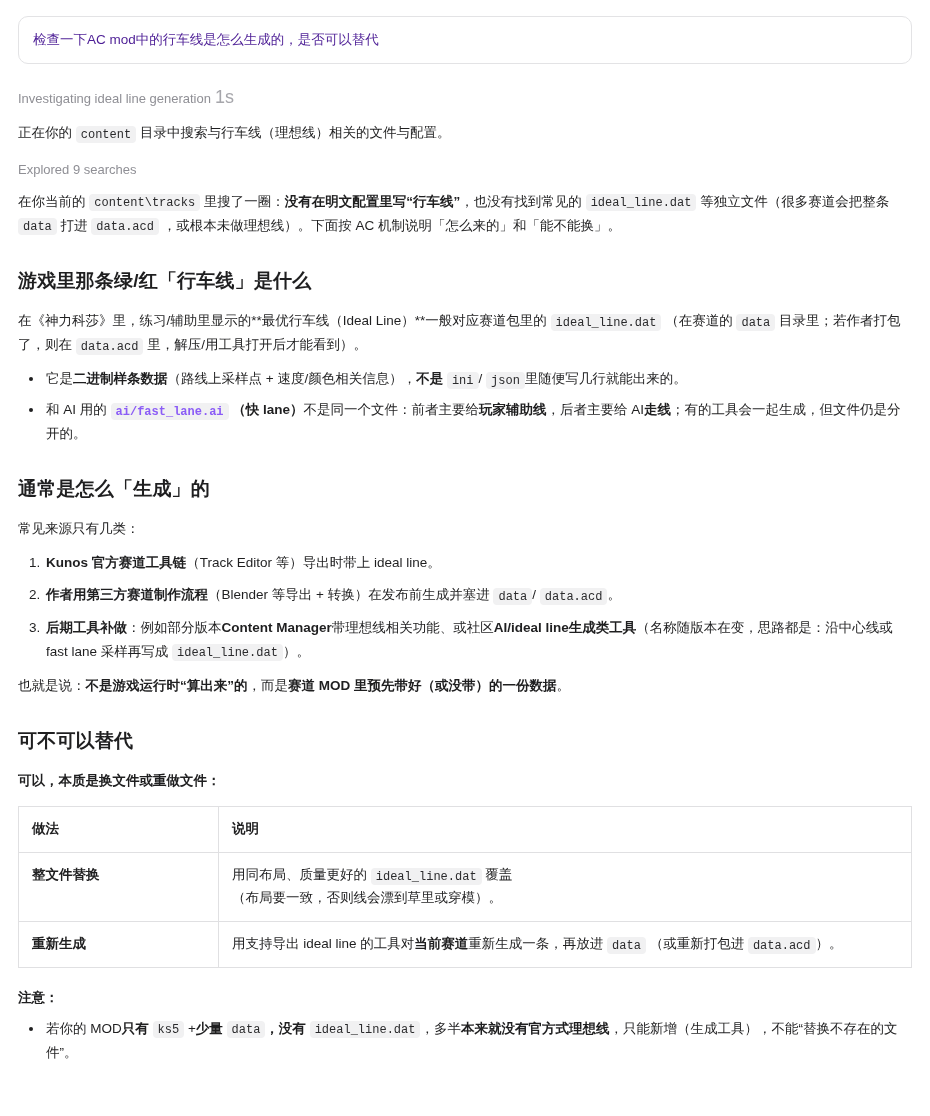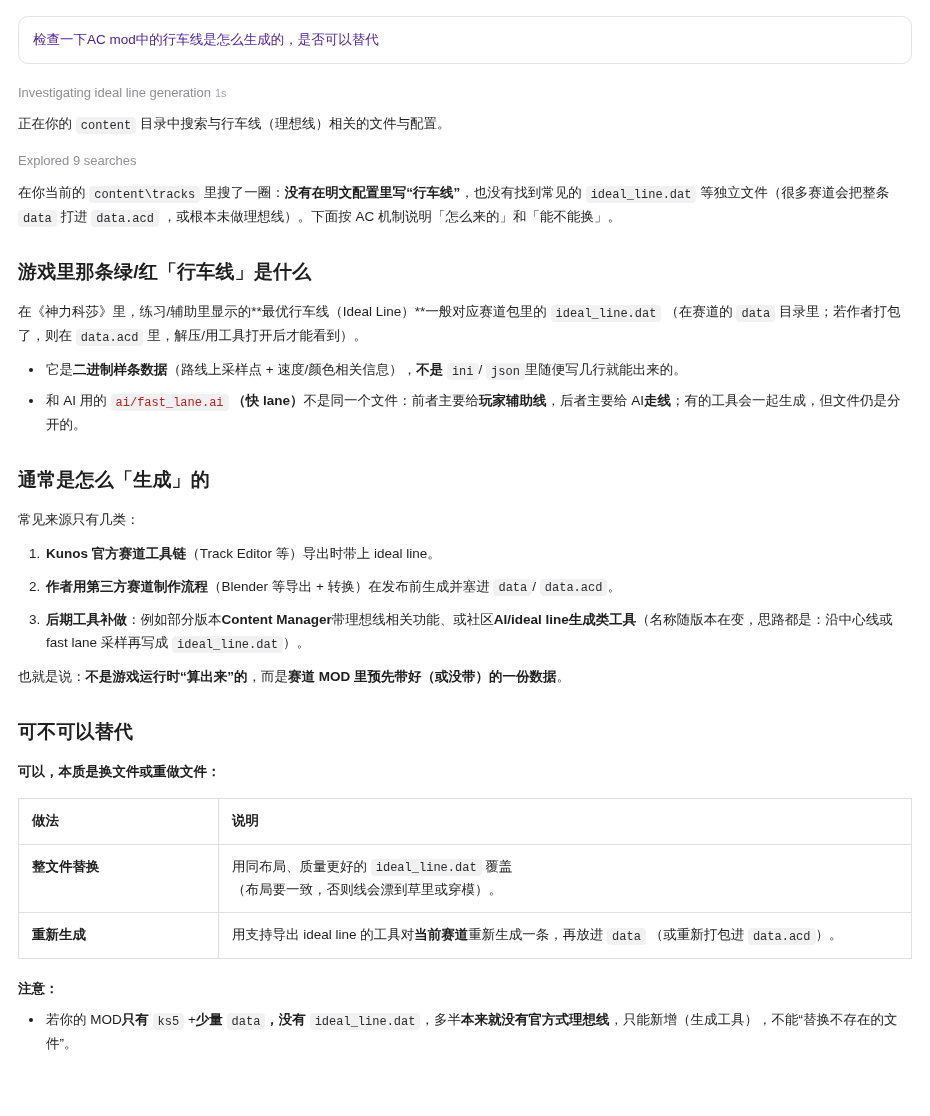--- a/index.html
+++ b/index.html
@@ -30,37 +30,38 @@
     margin-bottom: 18px;
   }
   
   .meta-row {
     color: #8f8f95;
     font-size: 13px;
     margin: 14px 0 6px 0;
   }
   .meta-row .dur {
     color: #a6a6ab;
-    font-size: 11px;
+    font-size: 18px;
     margin-left: 4px;
   }
   p.para {
     margin: 8px 0 10px 0;
   }
   code.inline {
     font-family: "Liberation Mono", monospace;
     font-size: 12px;
     background: #f1f1f2;
     border-radius: 4px;
     padding: 1.5px 5px;
     color: #2a2a2c;
     white-space: nowrap;
   }
   code.inline.blue {
-    color: #b91c1c;
+    color: #8b5cf6;
+    font-weight: bold;
   }
   h2.section {
     font-size: 19px;
     font-weight: bold;
     margin: 26px 0 12px 0;
     letter-spacing: .2px;
   }
   ul.bullets, ol.numbers {
     margin: 6px 0 10px 0;
     padding-left: 26px;

